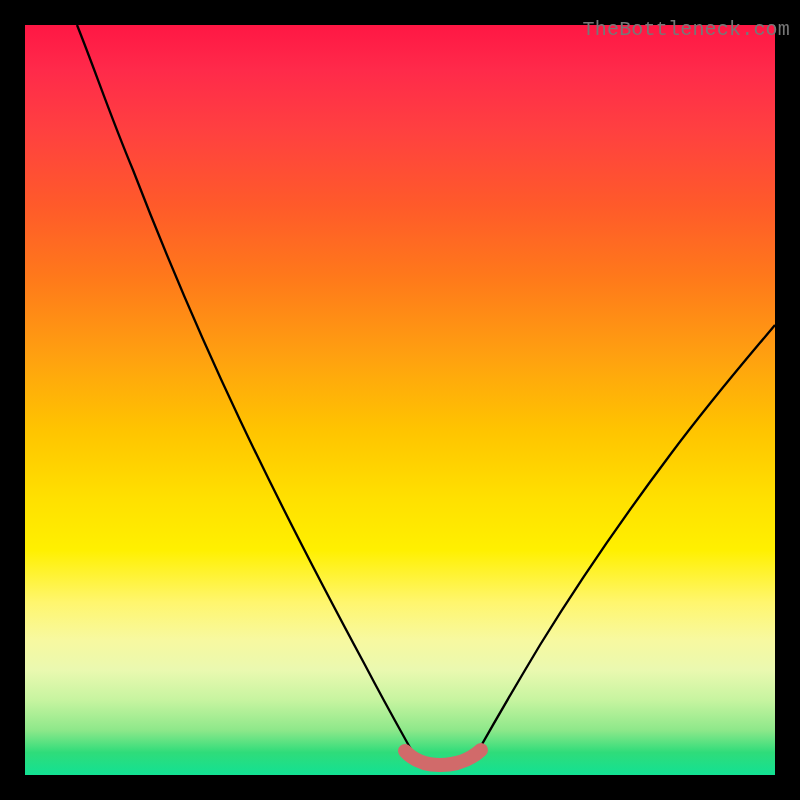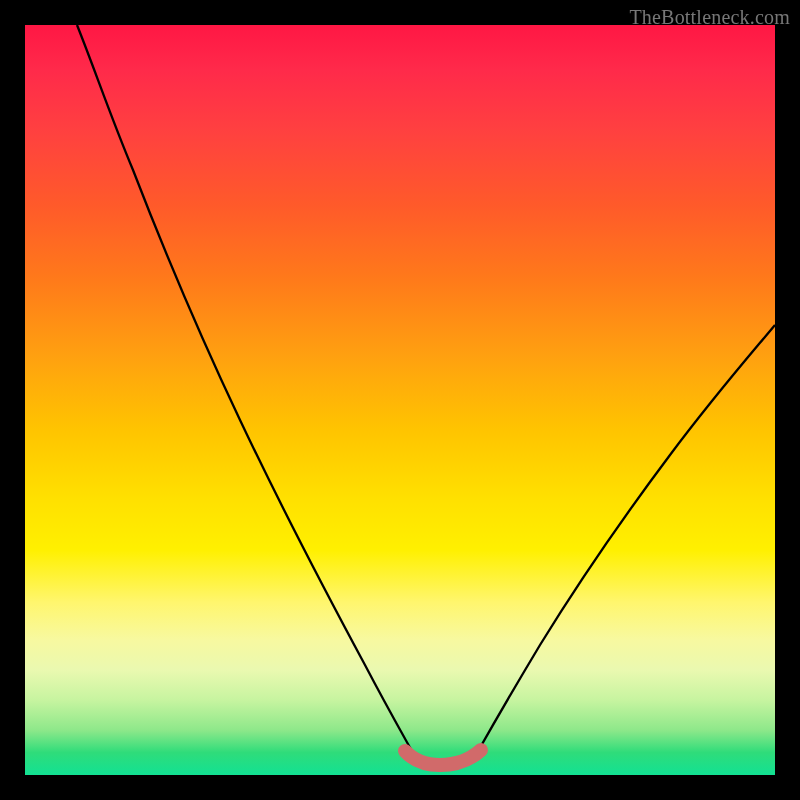--- a/index.html
+++ b/index.html
@@ -45,24 +45,24 @@
   }
   svg.curves {
     position: absolute;
     inset: 0;
     width: 100%;
     height: 100%;
     overflow: visible;
   }
   .watermark {
     position: absolute;
-    top: 6px;
+    top: 18px;
     right: 10px;
     color: #777;
-    font-family: Liberation Serif, serif;
+    font-family: Liberation Mono, monospace;
     font-size: 20px;
     letter-spacing: 0.2px;
     user-select: none;
   }
 </style>
 </head>
 <body>
 
 <div class="frame">
 

